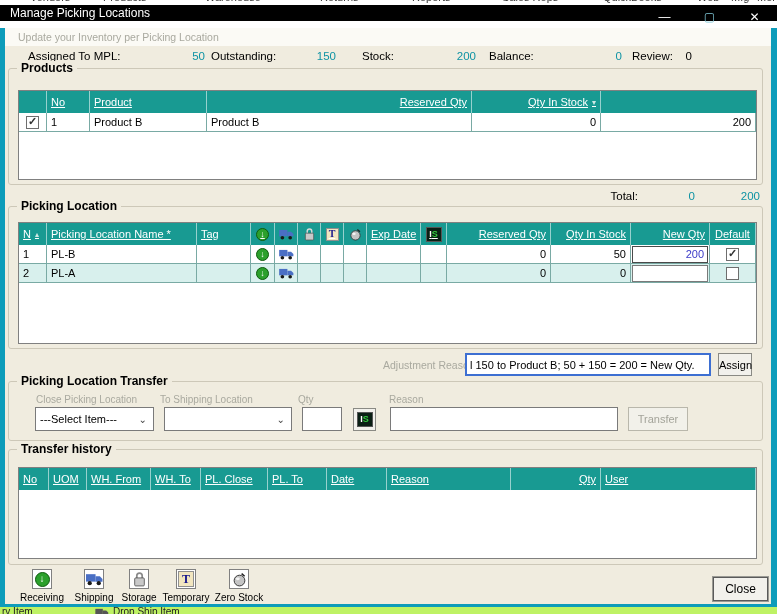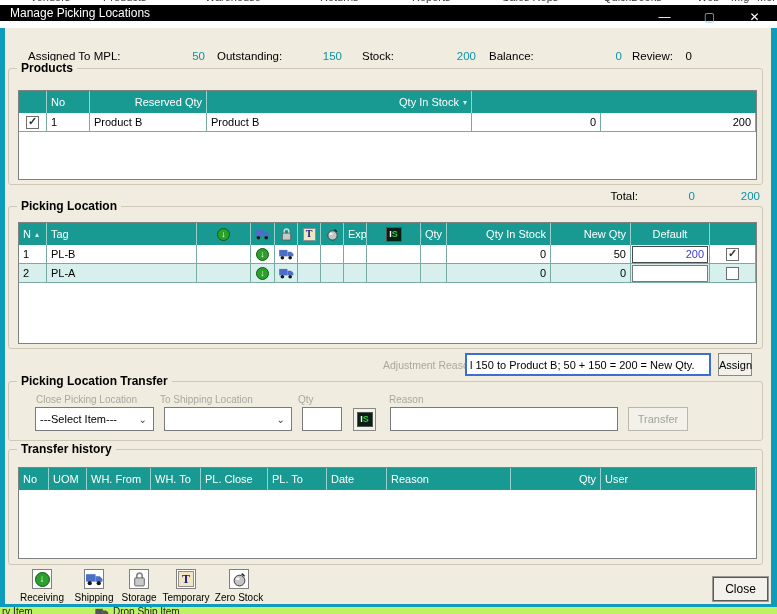--- a/index.html
+++ b/index.html
@@ -27,21 +27,21 @@
   .stat .val { color:#0e93a4; }
   .stat .val.black { color:#000; }
 
   
   .groupbox { position:absolute; left:3px; width:755px; border:1px solid #cdc8b8; border-radius:3px; }
   .grouptitle { position:absolute; left:8px; top:-8px; background:#f0ecdf; padding:0 4px; font-weight:bold; font-size:12px; color:#000; }
 
   
   .tbl { position:absolute; background:#fff; border:1px solid #808080; }
   .thead { display:grid; background:#189a92; color:#fff; height:22px; }
-  .th { display:flex; align-items:center; padding:0 4px; border-right:1px solid rgba(255,255,255,0.55); overflow:hidden; white-space:nowrap; }
+  .th { display:flex; align-items:center; padding:0 4px; border-right:1px solid rgba(255,255,255,0.55); overflow:hidden; white-space:nowrap;text-decoration:underline; }
   .th.right { justify-content:flex-end; }
   .th.center { justify-content:center; padding:0; }
   .trow { display:grid; height:19px; background:#fff; }
   .trow.alt { background:#d8f0ed; }
   .td { display:flex; align-items:center; padding:0 4px; border-right:1px solid #79aaa4; border-bottom:1px solid #79aaa4; overflow:hidden; white-space:nowrap; }
   .td.right { justify-content:flex-end; }
   .td.center { justify-content:center; padding:0; }
   .sortmark { font-size:8px; color:#cfe8e4; margin-left:4px; }
 
   .grid-products { grid-template-columns:28px 43px 117px 265px 129px 1fr; }
@@ -92,26 +92,29 @@
   <span class="title">Manage Picking Locations</span>
   <div class="winbtns">
     <div class="winbtn">—</div>
     <div class="winbtn max">▢</div>
     <div class="winbtn">✕</div>
   </div>
 </div>
 
 <div class="dialog-body">
 
+  <div class="subtitle-strip">
+    <span class="subtitle">Update your Inventory per Picking Location</span>
+  </div>
 
   <div class="stat" style="left:23px; width:177px;">
     <span>Assigned To MPL:</span>
     <span class="val">50</span>
   </div>
-  <div class="stat" style="left:212px; width:125px;">
+  <div class="stat" style="left:206px; width:125px;">
     <span>Outstanding:</span>
     <span class="val">150</span>
   </div>
   <div class="stat" style="left:357px; width:114px;">
     <span>Stock:</span>
     <span class="val">200</span>
   </div>
   <div class="stat" style="left:484px; width:133px;">
     <span>Balance:</span>
     <span class="val">0</span>
@@ -121,20 +124,21 @@
     <span class="val black">0</span>
   </div>
 
   <div class="groupbox" style="top:40px; height:117px;">
     <span class="grouptitle">Products</span>
   </div>
   <div class="tbl" style="left:13px; top:62px; width:739px; height:90px;">
     <div class="thead grid-products">
       <div class="th center"></div>
       <div class="th">No</div>
+      <div class="th">Product</div>
       <div class="th right">Reserved Qty</div>
       <div class="th right">
         <span>Qty In Stock</span>
         <span class="sortmark">▾</span>
       </div>
     </div>
     <div class="trow grid-products">
       <div class="td center">
           <span class="cb checked"></span>
         </div>
@@ -152,20 +156,21 @@
 
   <div class="groupbox" style="top:178px; height:143px;">
     <span class="grouptitle">Picking Location</span>
   </div>
   <div class="tbl" style="left:13px; top:194px; width:739px; height:122px;">
     <div class="thead grid-picking">
       <div class="th">
         <span>N</span>
         <span class="sortmark">▴</span>
       </div>
+      <div class="th">Picking Location Name *</div>
       <div class="th">Tag</div>
       <div class="th center">
           <span class="ic-receiving">↓</span>
         </div>
       <div class="th center">
         <svg width="15" height="11" viewBox="0 0 16 12">
             <rect x="0" y="1" width="9" height="7" fill="#4a6fc4"></rect>
             <path d="M9 3h4l2.5 2.5V8H9z" fill="#4a6fc4"></path>
             <circle cx="3.5" cy="9.5" r="2" fill="#1a1a1a"></circle>
             <circle cx="12" cy="9.5" r="2" fill="#1a1a1a"></circle>

